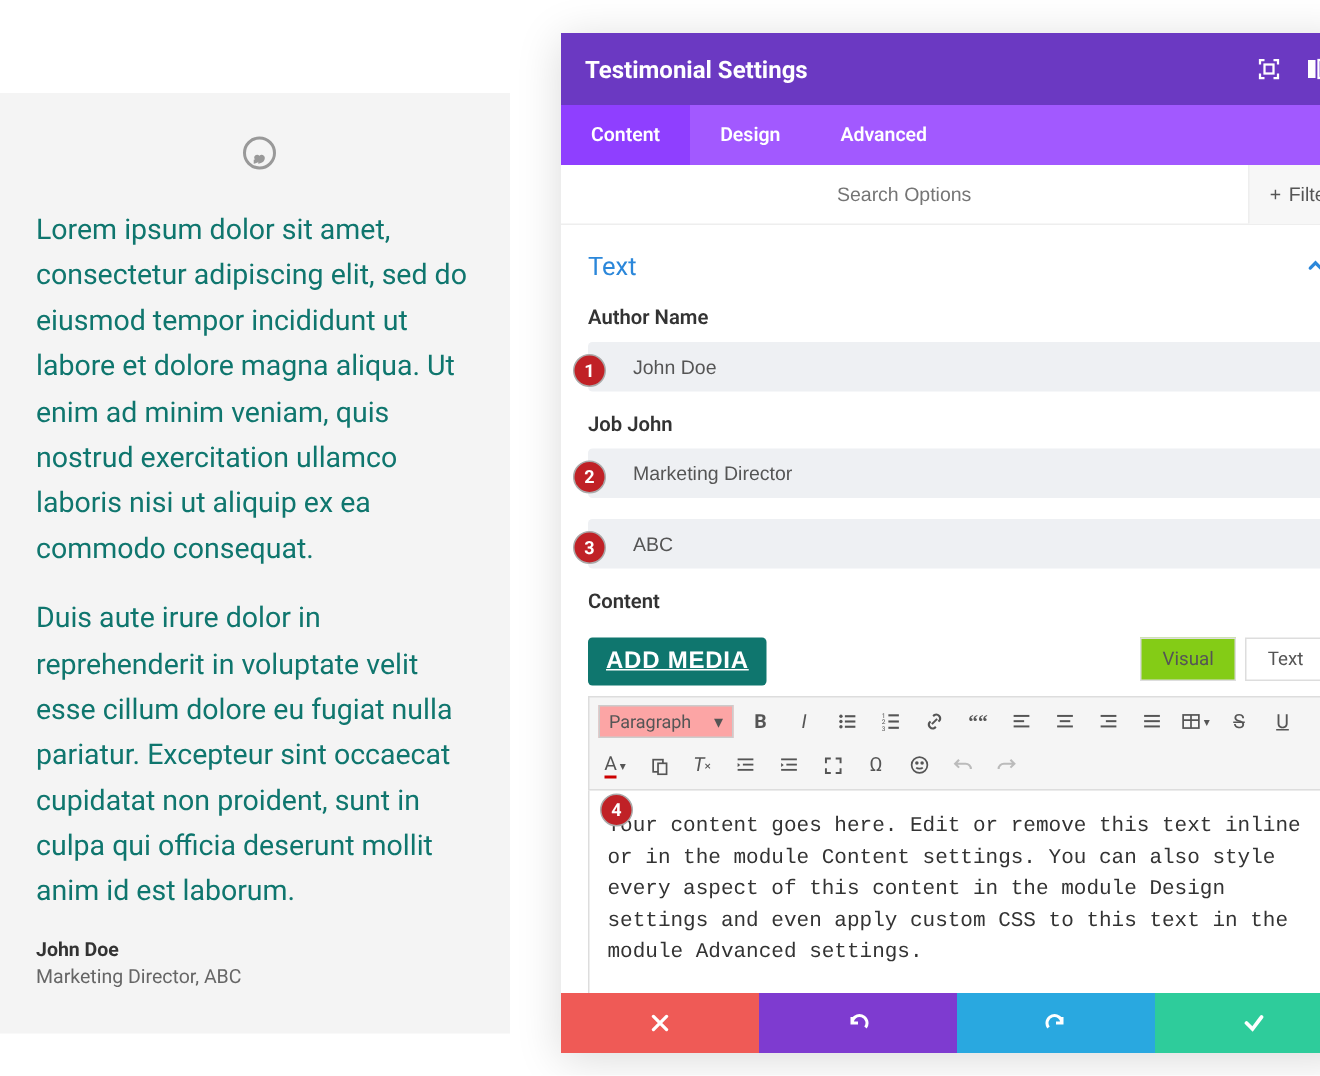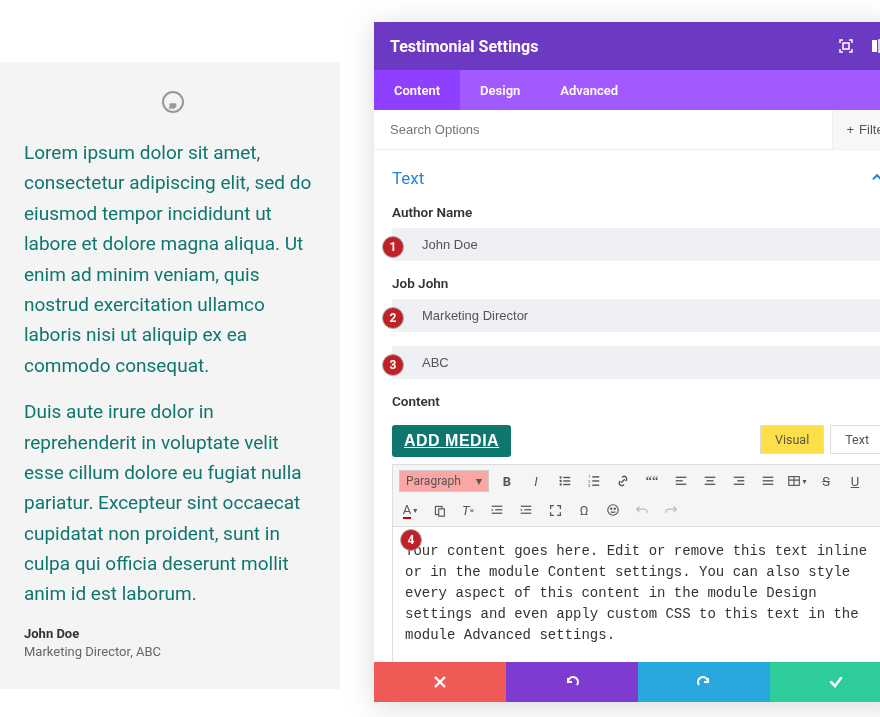--- a/index.html
+++ b/index.html
@@ -19,21 +19,21 @@
 .panel-header { background: #6b39c2; color: #fff; height: 48px; display: flex; align-items: center; padding: 0 16px; justify-content: space-between; }
 .panel-title { font-size: 16px; font-weight: 700; }
 .panel-header-icons { display: flex; gap: 16px; }
 .hdr-icon-btn { color: #fff; cursor: pointer; width: 16px; height: 16px; display: flex; align-items: center; justify-content: center; }
 
 .tabs { background: #a259ff; display: flex; height: 40px; }
 .tab { padding: 0 20px; display: flex; align-items: center; color: #fff; font-size: 13px; font-weight: 600; cursor: pointer; }
 .tab.active { background: #8f3fff; }
 
 .search-row { display: flex; align-items: center; border-bottom: 1px solid #eee; height: 40px; }
-.search-input { flex: 1; border: none; padding: 0 16px; font-size: 13px; color: #b91c1c; outline: none; background: transparent; }
+.search-input { flex: 1; border: none; padding: 0 16px; font-size: 13px; color: #b91c1c; outline: none; background: transparent; text-align: center; }
 .filter-btn { border: none; border-left: 1px solid #eee; background: #f7f7f7; height: 100%; padding: 0 14px; font-size: 13px; color: #555; cursor: pointer; display: flex; align-items: center; gap: 5px; }
 
 .panel-body { flex: 1; overflow-y: auto; padding: 10px 0 14px 0; }
 .panel-body::-webkit-scrollbar { width: 6px; }
 .panel-body::-webkit-scrollbar-thumb { background: #ccc; border-radius: 3px; }
 
 .section-header { display: flex; align-items: center; justify-content: space-between; padding: 8px 18px 10px 18px; cursor: pointer; }
 .section-title { color: #2b87da; font-size: 17px; font-weight: 400; }
 .chevron { color: #2b87da; }
 .chevron svg { width: 14px; height: 14px; }
@@ -42,21 +42,21 @@
 .field-label { color: #333; font-size: 13.5px; font-weight: 600; margin-bottom: 8px; display: block; }
 .field-input { width: 100%; background: #eef0f3; border: none; padding: 9px 12px 9px 30px; font-size: 13px; color: #555; border-radius: 3px; outline: none; }
 
 .num-badge { position: absolute; left: 8px; bottom: 11px; width: 22px; height: 22px; background: #c02126; color: #fff; border-radius: 50%; display: flex; align-items: center; justify-content: center; font-size: 12px; font-weight: 700; z-index: 5; border: 1px solid #aaa; }
 .num-badge.for-editor { bottom: auto; top: 2px; left: 8px; }
 
 .editor-wrap { padding: 0 18px; position: relative; }
 .add-media-btn { background: #0f766e; color: #fff; border: none; padding: 7px 12px; font-size: 16px; font-weight: 700; letter-spacing: 0.5px; border-radius: 3px; cursor: pointer; margin-bottom: 7px; text-decoration: underline; }
 .editor-mode-tabs { position: absolute; right: 18px; top: 0; display: flex; gap: 6px; }
 .mode-tab { border: 1px solid #ddd; background: #fff; padding: 6px 14px; font-size: 12.5px; color: #555; cursor: pointer; }
-.mode-tab.active { background: #fde047; }
+.mode-tab.active { background: #84cc16; }
 
 .toolbar { background: #f5f5f5; border: 1px solid #ddd; padding: 5px 6px; display: flex; flex-wrap: wrap; gap: 7px; align-items: center; }
 .tool-btn { width: 22px; height: 22px; display: flex; align-items: center; justify-content: center; color: #555; cursor: pointer; font-size: 13px; border-radius: 2px; }
 .format-select { border: 1px solid #ccc; background: #fca5a5; padding: 3px 6px; font-size: 12px; color: #555; width: 90px; display: flex; align-items: center; justify-content: space-between; cursor: pointer; }
 
 .content-editable { border: 1px solid #ddd; border-top: none; padding: 14px 12px; min-height: 140px; font-family: Liberation Mono, monospace; font-size: 14px; color: #333; line-height: 1.5; }
 
 .panel-footer { display: flex; height: 40px; }
 .foot-btn { flex: 1; border: none; color: #fff; cursor: pointer; display: flex; align-items: center; justify-content: center; font-size: 15px; }
 .foot-cancel { background: #ef5a56; }

